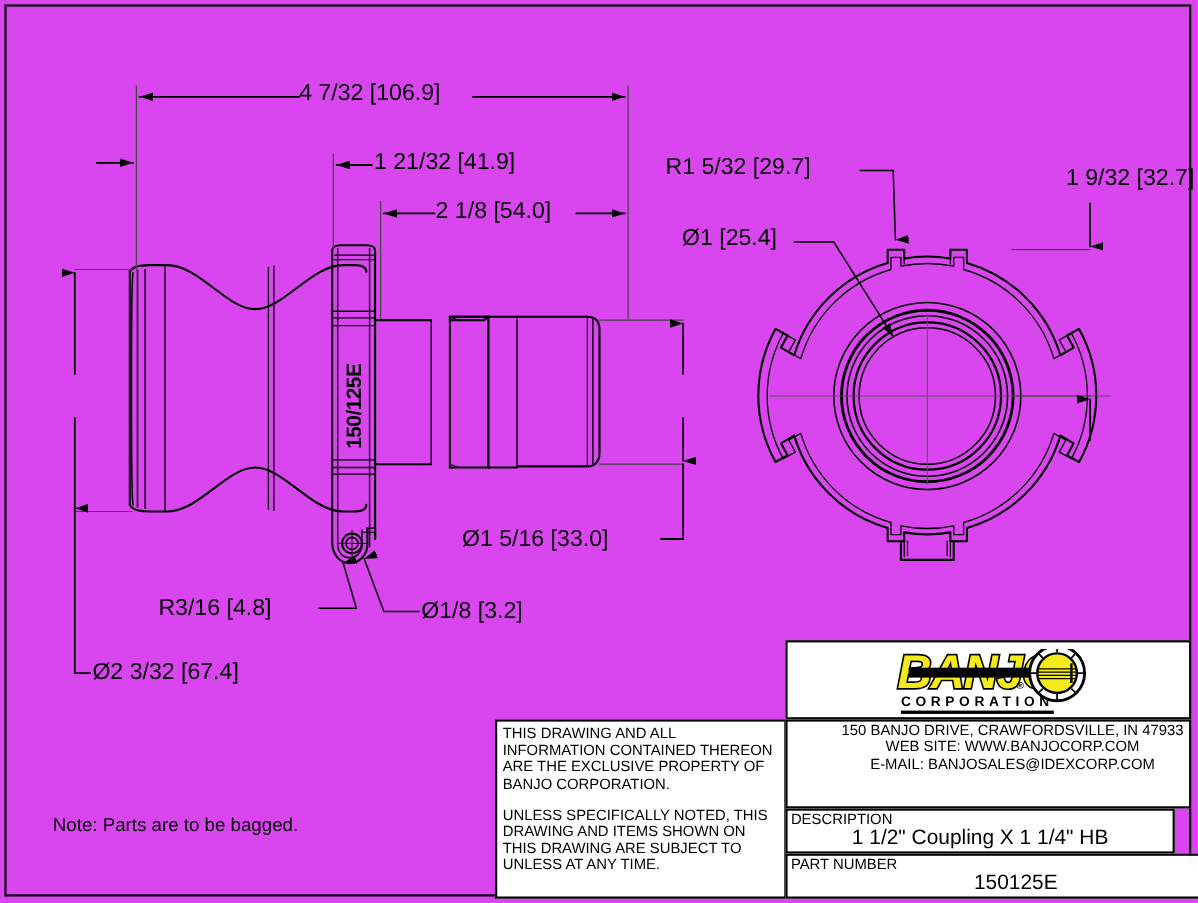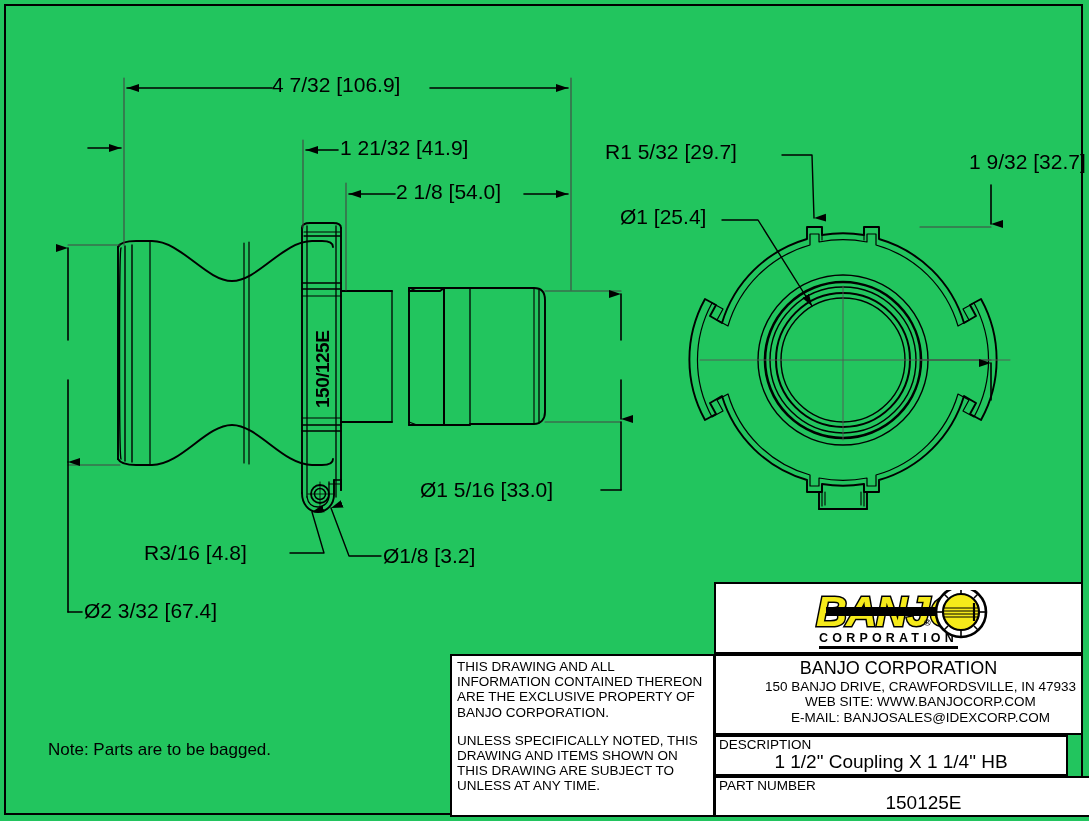--- a/index.html
+++ b/index.html
@@ -7,21 +7,21 @@
     padding: 0;
     background: #ffffff;
   }
   body {
     font-family: "Liberation Sans", sans-serif;
   }
   #sheet {
     position: relative;
     width: 1089px;
     height: 821px;
-    background: #22c55e;
+    background: #d946ef;
     overflow: hidden;
   }
   #border {
     position: absolute;
     left: 4px; top: 4px;
     width: 1079px; height: 811px;
     border: 2px solid #000;
     box-sizing: border-box;
   }
   svg.draw {
@@ -433,21 +433,20 @@
     <div class="legal-line">ARE THE EXCLUSIVE PROPERTY OF</div>
     <div class="legal-line">BANJO CORPORATION.</div>
     <div class="legal-gap"></div>
     <div class="legal-line">UNLESS SPECIFICALLY NOTED, THIS</div>
     <div class="legal-line">DRAWING AND ITEMS SHOWN ON</div>
     <div class="legal-line">THIS DRAWING ARE SUBJECT TO</div>
     <div class="legal-line">UNLESS AT ANY TIME.</div>
   </div>
 
   <div id="tb-addr-cell">
-    <div class="company-name">BANJO CORPORATION</div>
     <div class="company-sub">150 BANJO DRIVE, CRAWFORDSVILLE, IN 47933</div>
     <div class="company-sub">WEB SITE: WWW.BANJOCORP.COM</div>
     <div class="company-sub">E-MAIL: BANJOSALES@IDEXCORP.COM</div>
   </div>
 
   <div id="tb-desc-cell">
     <div class="field-label">DESCRIPTION</div>
     <div class="field-value">1 1/2" Coupling X 1 1/4" HB</div>
   </div>
 

